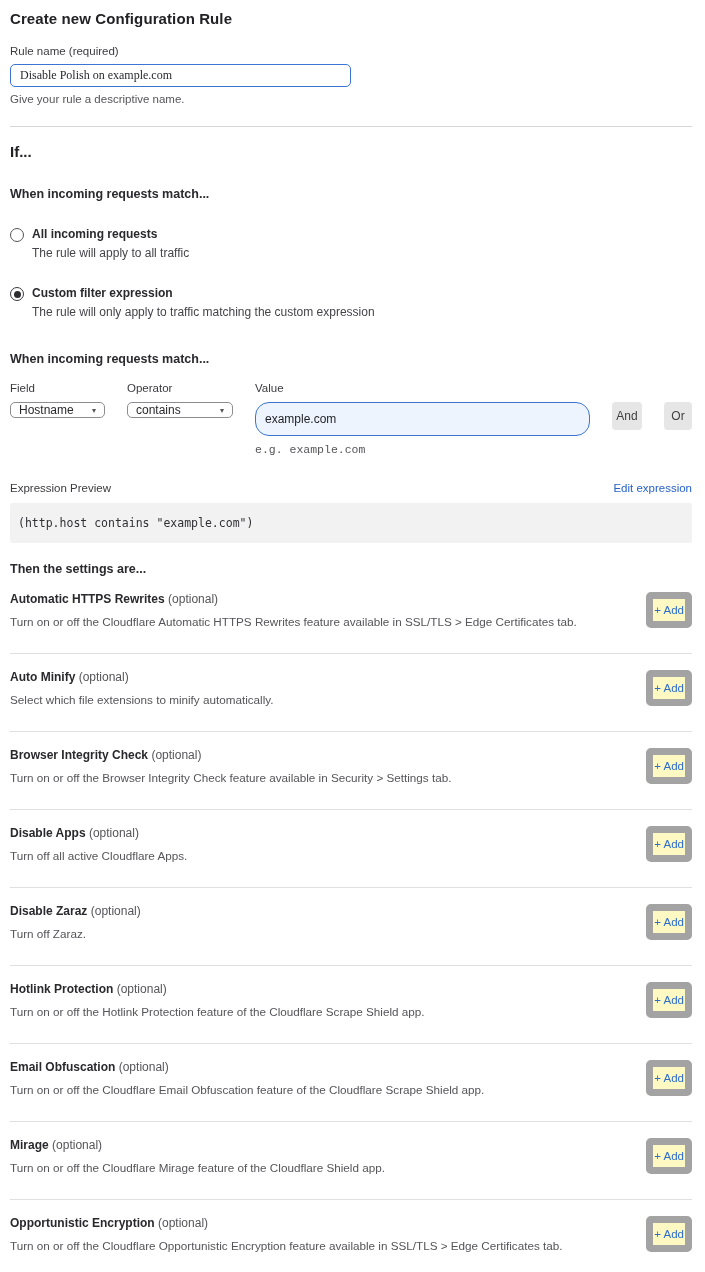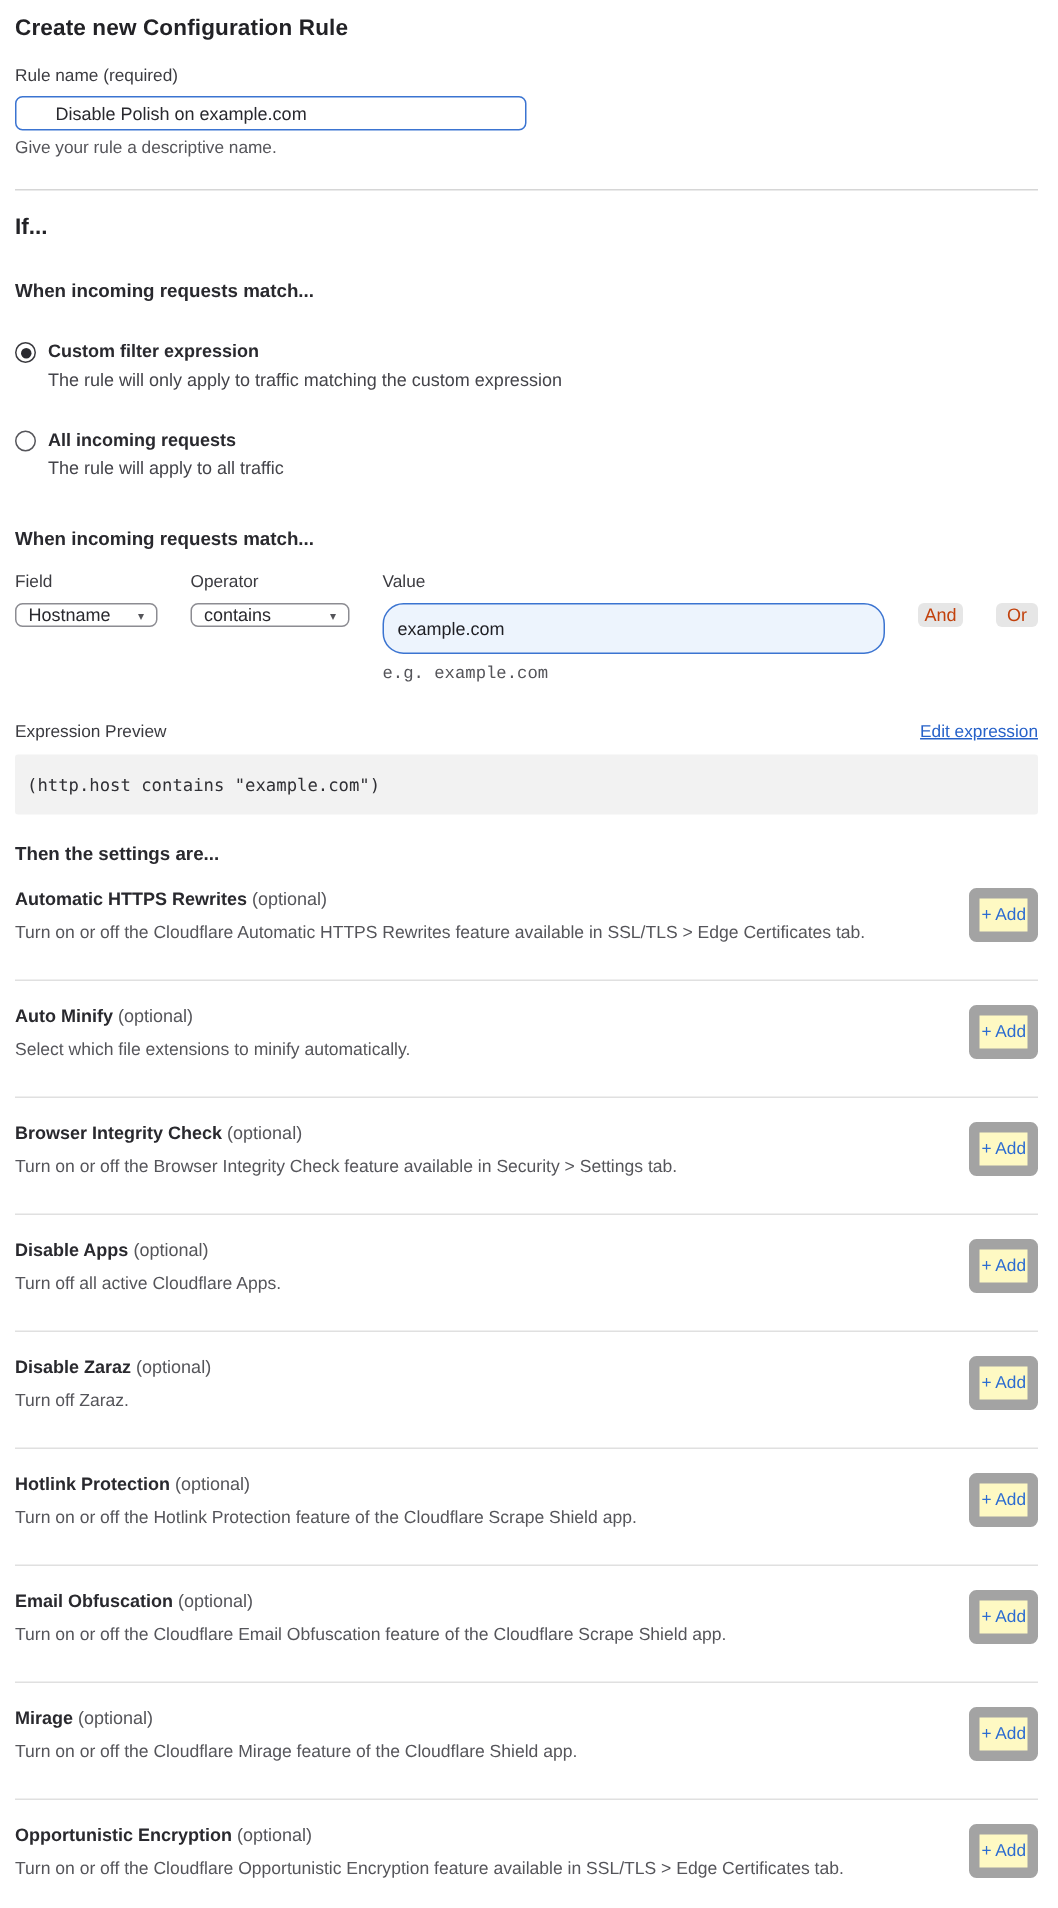--- a/index.html
+++ b/index.html
@@ -13,22 +13,22 @@
 
   h1.page-title { font-size: 15px; font-weight: bold; color: #222226; letter-spacing: .1px; }
 
   .field-label { font-size: 11.5px; color: #3b3b40; margin-bottom: 7px; }
   .help-text { font-size: 11.5px; color: #55555a; margin-top: 6px; }
 
   .rule-name-block { margin-top: 18px; }
   .rule-name-input {
     width: 341px; height: 23px;
     border: 1px solid #3b74d1; border-radius: 5px;
-    padding: 0 26px; font-size: 12px; color: #29292e;
-    font-family: Liberation Sans, sans-serif;
+    padding: 0 9px; font-size: 12px; color: #29292e;
+    font-family: Liberation Serif, serif;
     outline: none; background: #fff; display: block;
   }
 
   hr.section-divider { border: none; border-top: 1px solid #d6d6d6; margin: 21px 0 0; }
 
   .if-section { margin-top: 16px; }
   .if-heading { font-size: 15px; font-weight: bold; color: #222226; }
   .sub-heading { font-size: 12.5px; font-weight: bold; color: #29292e; margin-top: 27px; }
 
   .radio-option { display: flex; margin-top: 26px; cursor: pointer; }
@@ -59,31 +59,31 @@
     padding: 0 8px; font-size: 12px; color: #29292e; cursor: pointer;
   }
   .select-box .caret { margin-left: auto; font-size: 8px; color: #55555a; }
   .value-input {
     width: 100%; height: 28px;
     background: #edf4fd; border: 1px solid #3b74d1; border-radius: 14px;
     padding: 16px 9px; font-size: 12px; color: #1f1f24;
     font-family: "Liberation Sans", sans-serif; outline: none; display: block;
   }
   .conj-btn {
-    height: 16px; width: 100%;
+    height: 28px; width: 100%;
     background: #e6e6e6; border: none; border-radius: 4px;
-    font-size: 12px; color: #c2410c; cursor: pointer;
+    font-size: 12px; color: #404040; cursor: pointer;
     font-family: "Liberation Sans", sans-serif;
   }
   .value-hint { font-size: 11.5px; color: #55555a; margin-top: 7px; font-family: Liberation Mono, monospace; }
 
   .expression-block { margin-top: 26px; }
   .expression-head { display: flex; align-items: flex-end; justify-content: space-between; text-align: right; }
   .expression-label { font-size: 11.5px; color: #3b3b40; }
-  .edit-link { font-size: 11.5px; color: #2762c9; text-decoration: underline; cursor: pointer; }
+  .edit-link { font-size: 11.5px; color: #2762c9; cursor: pointer; }
   .code-box {
     margin-top: 9px; background: #f2f2f2;
     padding: 13px 8px; font-family: "DejaVu Sans Mono", monospace;
     font-size: 11.5px; color: #303035; border-radius: 2px;
   }
 
   .then-heading { font-size: 12.5px; font-weight: bold; color: #29292e; margin-top: 19px; }
 
   .setting-row {
     display: flex; justify-content: space-between; align-items: flex-start;
@@ -112,39 +112,39 @@
     <input class="rule-name-input" type="text" value="Disable Polish on example.com" style="">
     <div class="help-text">Give your rule a descriptive name.</div>
   </div>
 
   <hr class="section-divider">
 
   <div class="if-section">
     <div class="if-heading">If...</div>
     <div class="sub-heading">When incoming requests match...</div>
 
+    <div class="radio-option">
+      <span class="radio-circle">
+          <span class="dot"></span>
+        </span>
+      <span>
+        <div class="radio-title">All incoming requests</div>
+        <div class="radio-desc">The rule will apply to all traffic</div>
+      </span>
+    </div>
+
     <div class="radio-option selected">
       <span class="radio-circle">
           <span class="dot"></span>
         </span>
       <span>
         <div class="radio-title">Custom filter expression</div>
         <div class="radio-desc">The rule will only apply to traffic matching the custom expression</div>
       </span>
     </div>
-
-    <div class="radio-option">
-      <span class="radio-circle">
-          <span class="dot"></span>
-        </span>
-      <span>
-        <div class="radio-title">All incoming requests</div>
-        <div class="radio-desc">The rule will apply to all traffic</div>
-      </span>
-    </div>
   </div>
 
   <div class="matcher">
     <div class="sub-heading" style="margin-top:0">When incoming requests match...</div>
 
     <div class="matcher-grid">
       <div class="col-label">Field</div>
       <div class="col-label">Operator</div>
       <div class="col-label">Value</div>
       <div></div>

